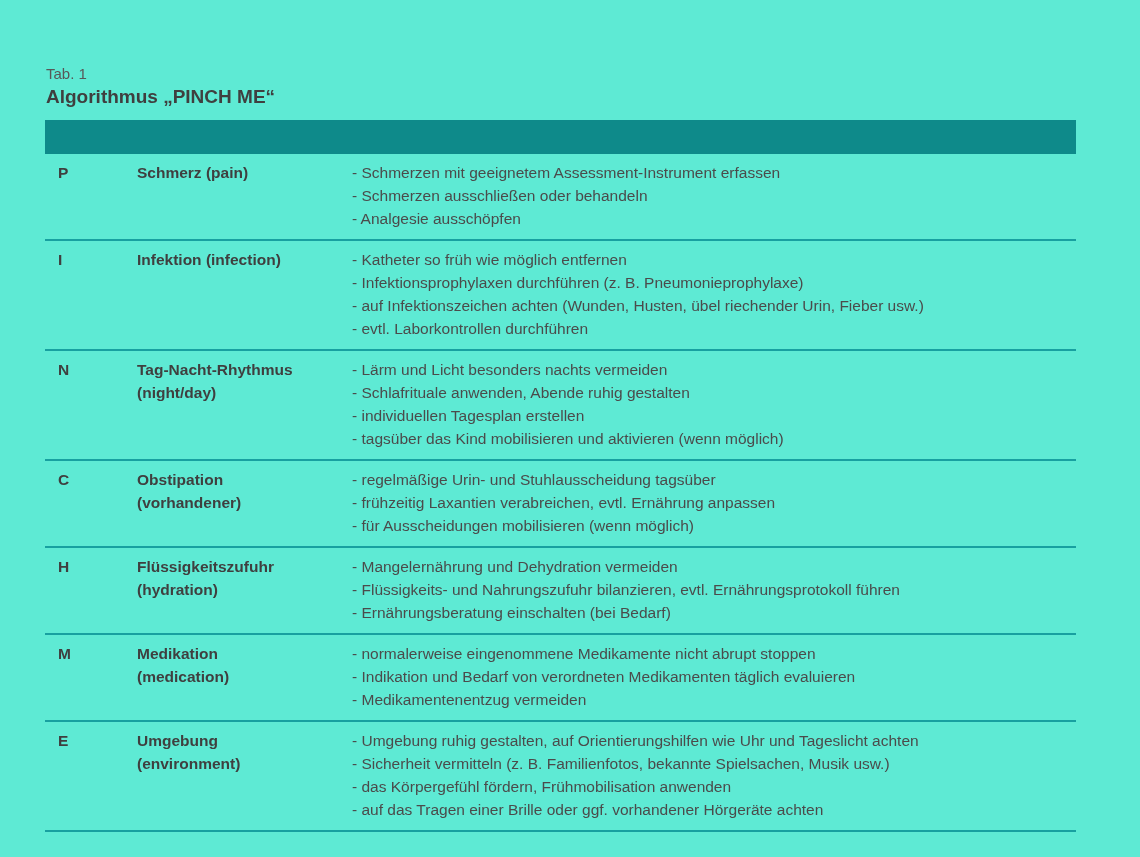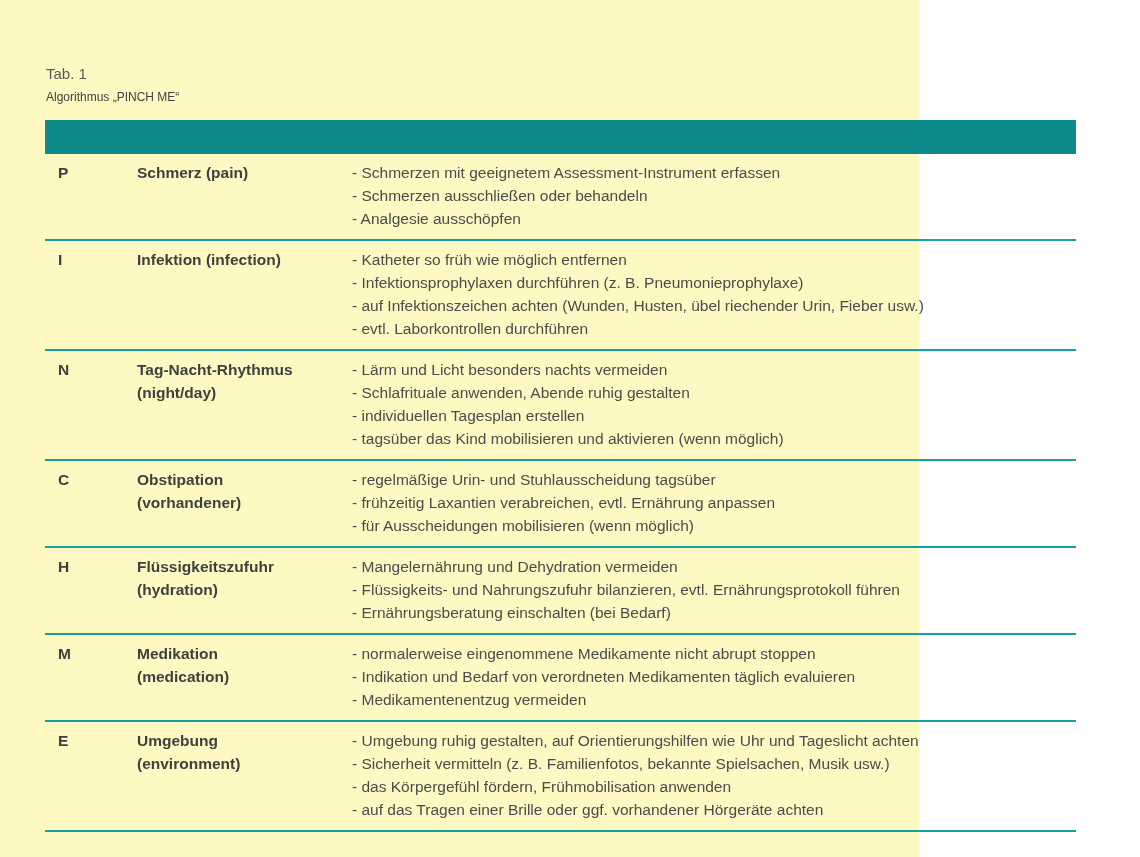--- a/index.html
+++ b/index.html
@@ -10,34 +10,34 @@
   }
   * { box-sizing: border-box; }
   html, body { margin: 0; padding: 0; background: #ffffff; }
   body {
     width: 1140px;
     height: 857px;
     overflow: hidden;
     font-family: "Liberation Sans", sans-serif;
   }
   .page {
-    width: 919px;
+    width: 1140px;
     height: 857px;
     padding: 64px 0 0 45px;
-    background: #fef9c3;
+    background: #5eead4;
   }
   .caption {
     font-size: 15px;
     color: #585858;
     line-height: 20px;
     margin: 0 0 3px 1px;
   }
   .title {
-    font-size: 12px;
-    font-weight: normal;
+    font-size: 19px;
+    font-weight: bold;
     color: var(--heading-text);
     line-height: 20px;
     margin: 0 1px 13px 1px;
   }
   table.pinchme {
     border-collapse: collapse;
     width: 1031px;
     table-layout: fixed;
   }
   tr.header-bar th {

